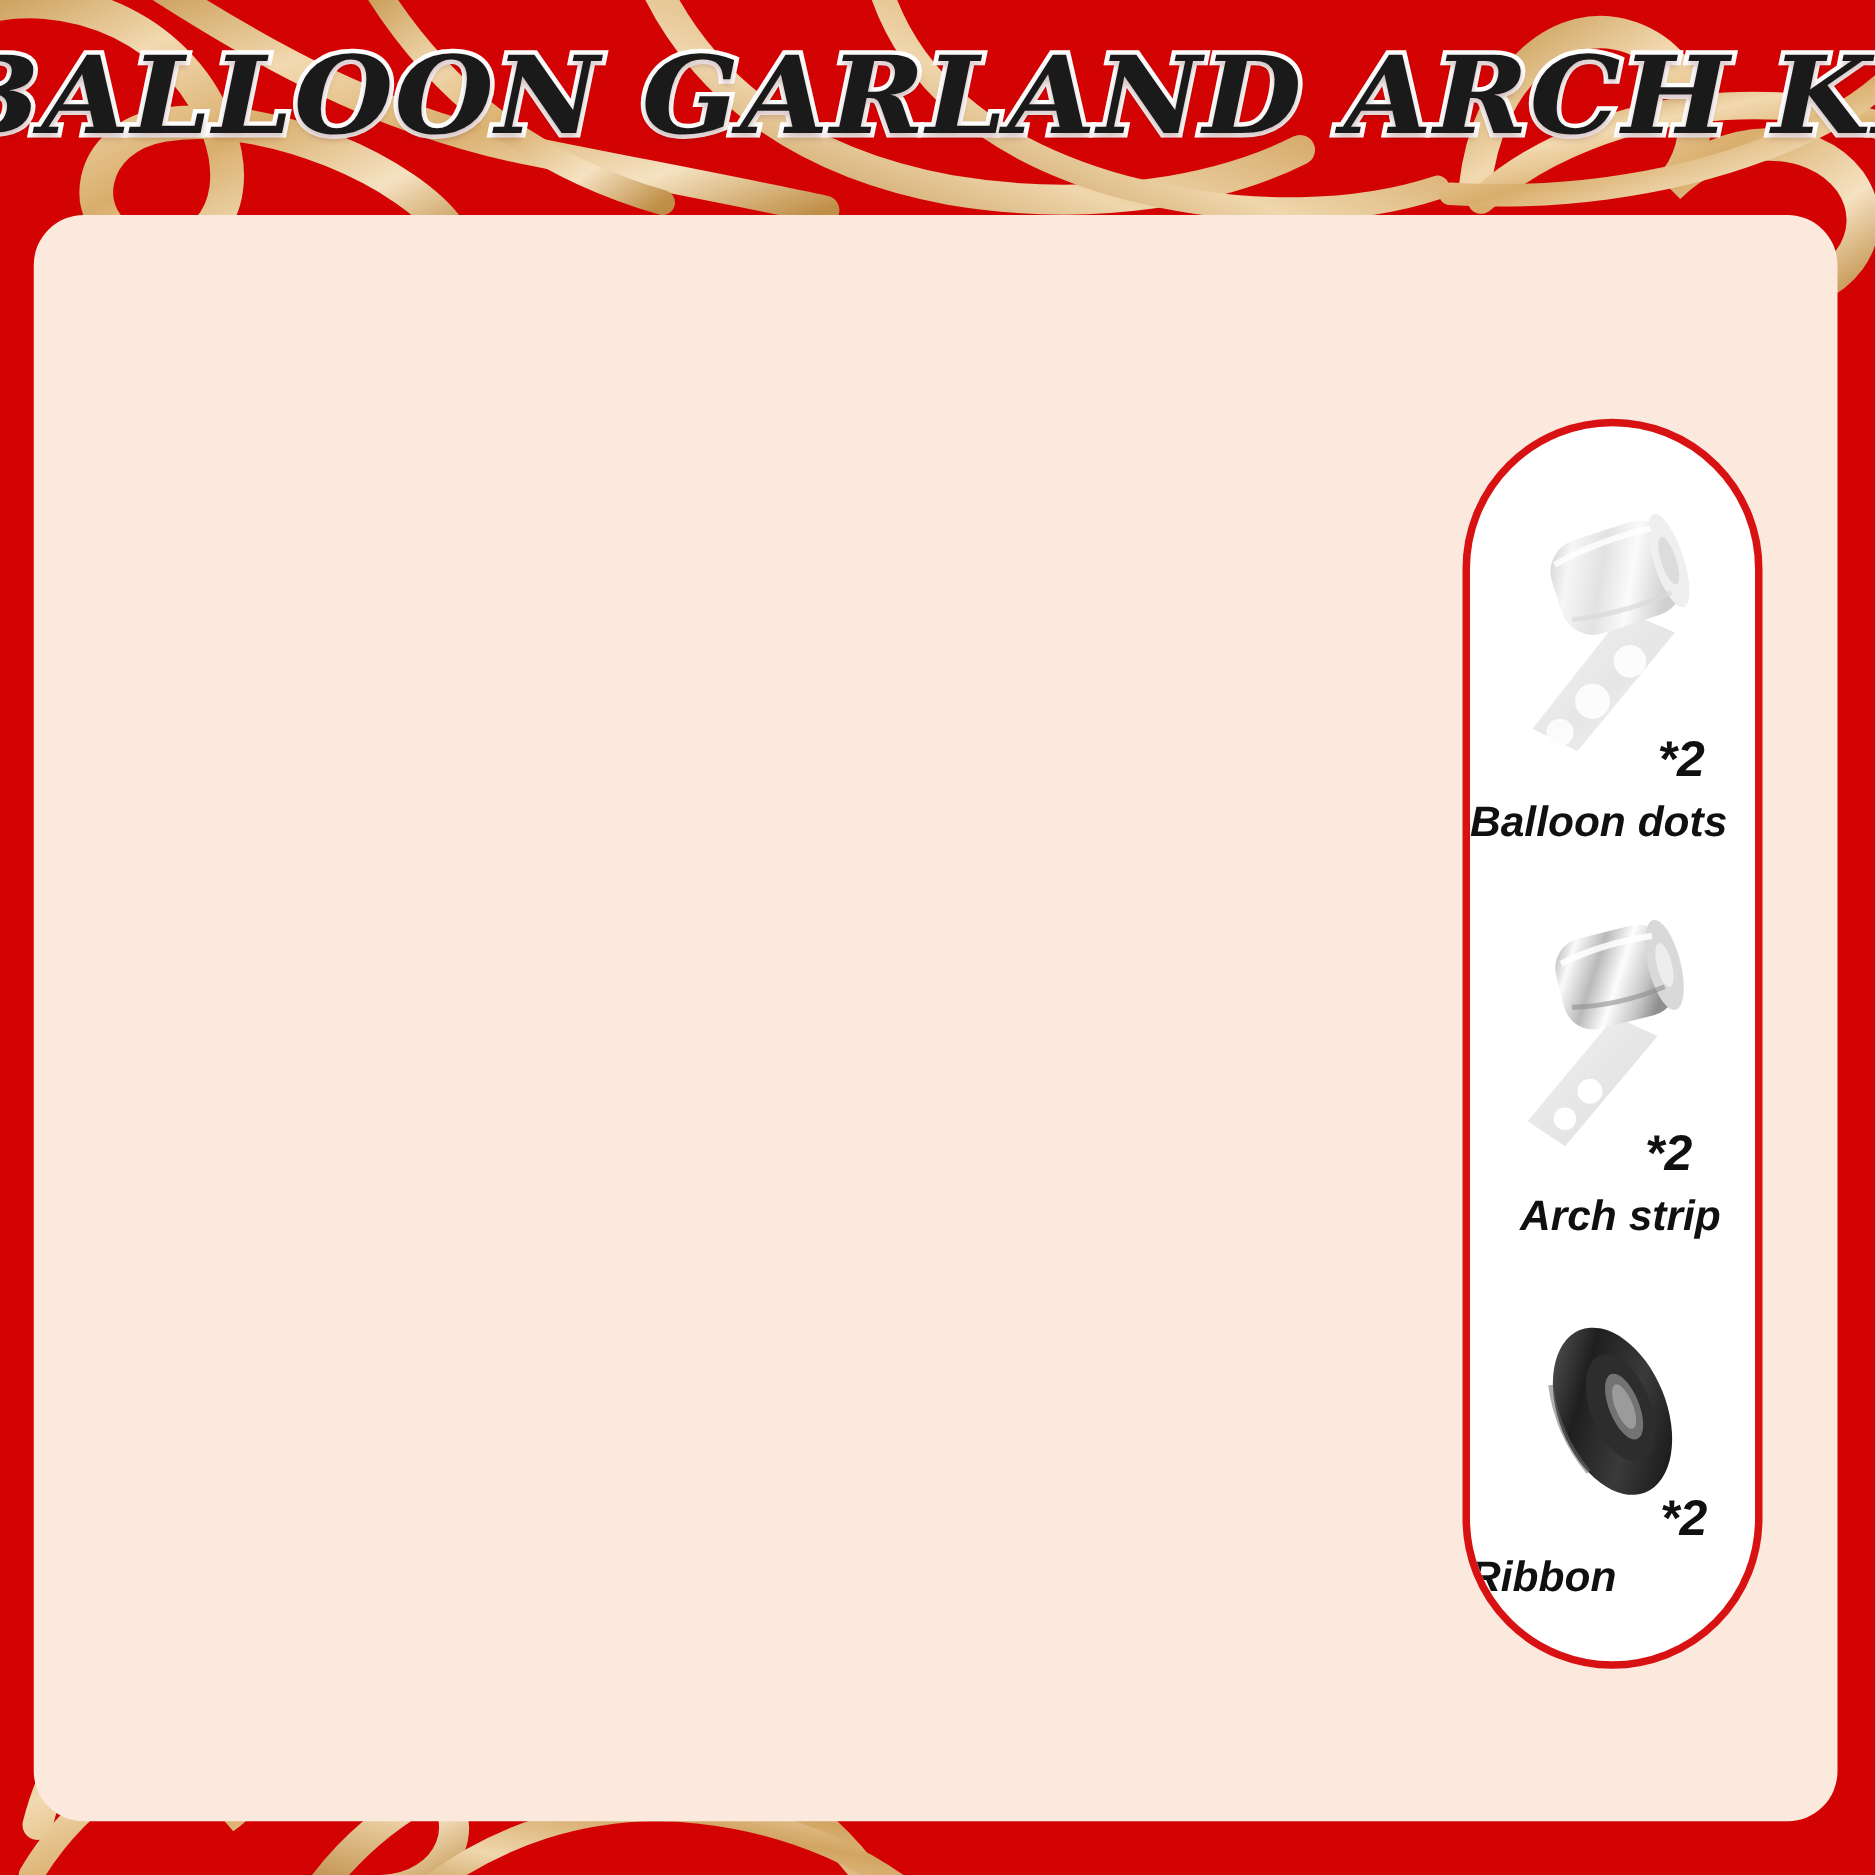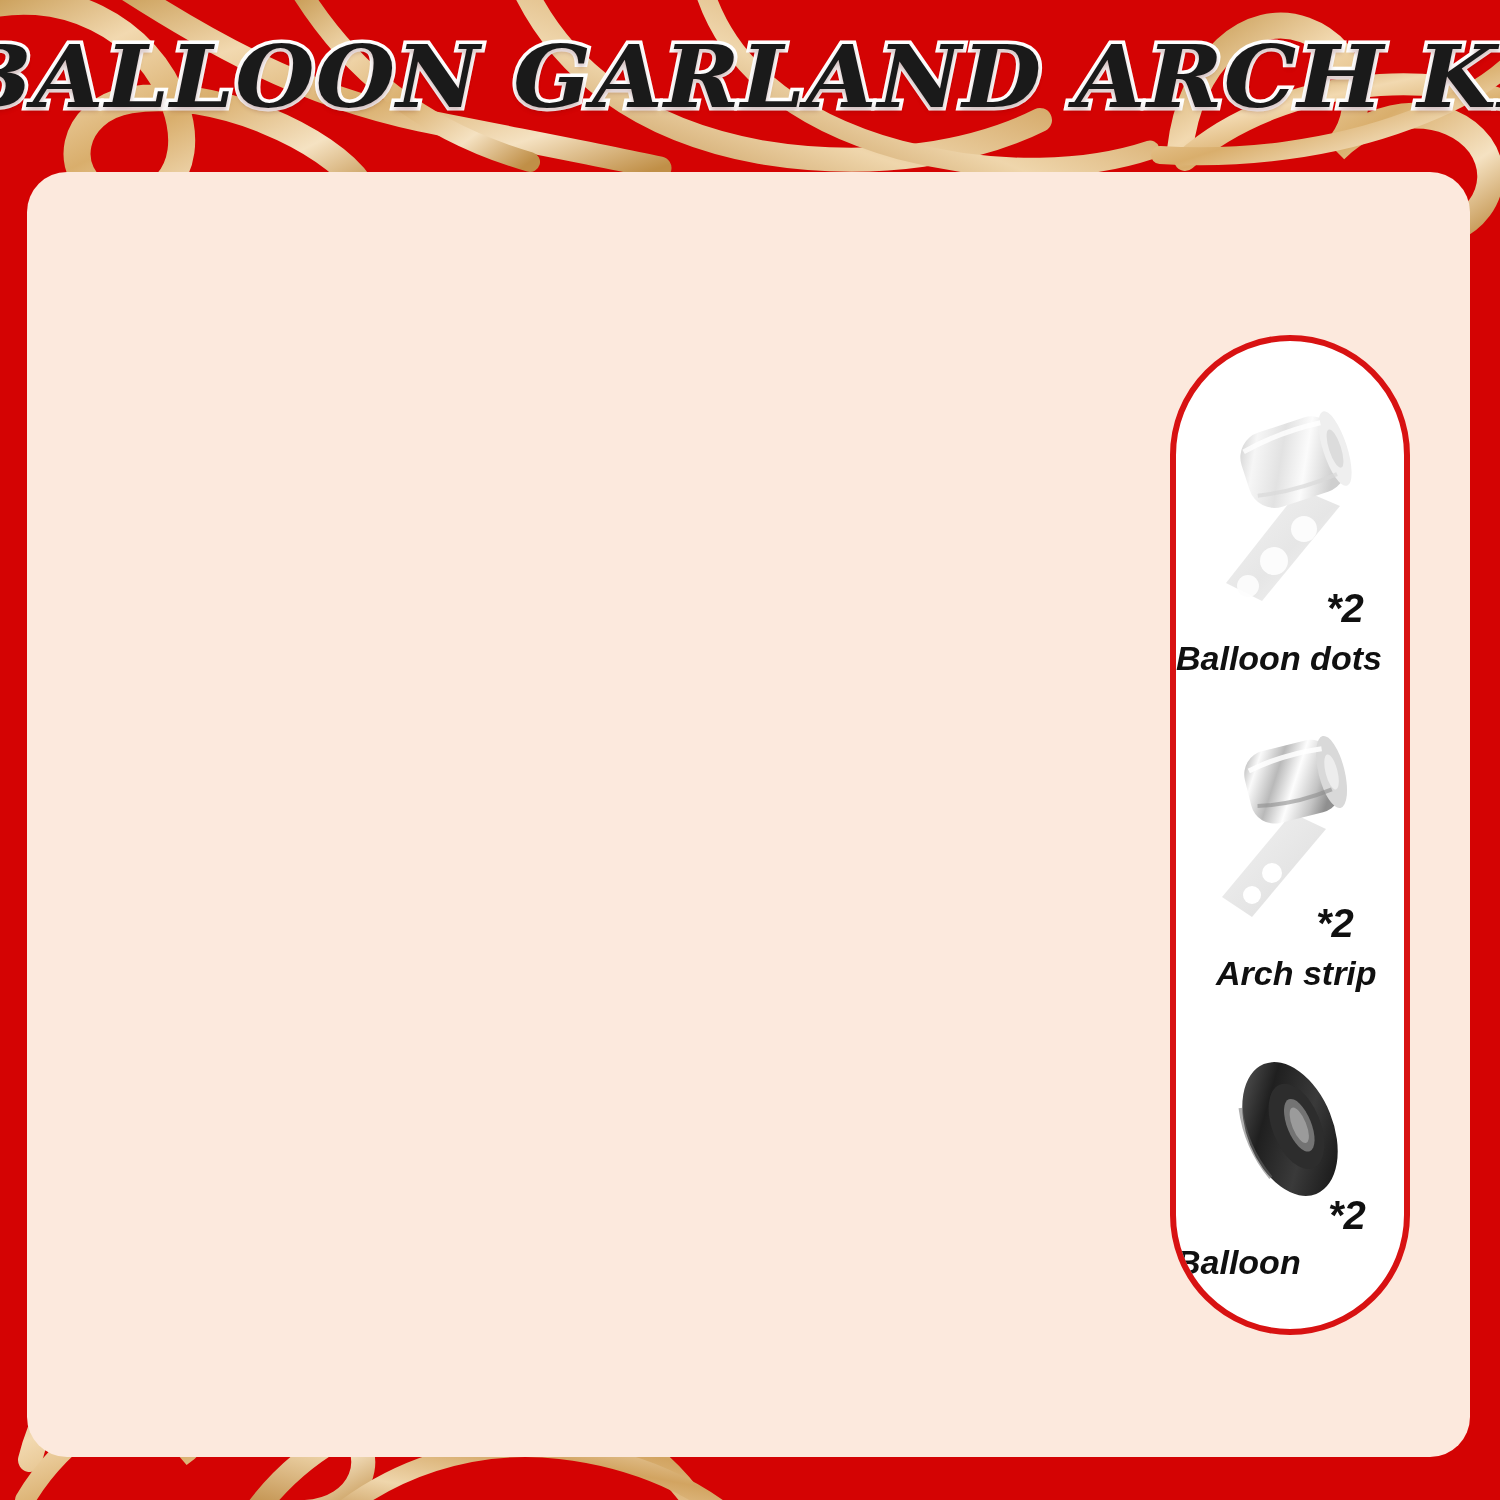--- a/index.html
+++ b/index.html
@@ -379,17 +379,17 @@
         </defs>
         <g transform="rotate(-22 90 88)">
           <ellipse cx="90" cy="88" rx="43" ry="70" fill="url(#spool)"></ellipse>
           <ellipse cx="97" cy="88" rx="24" ry="45" fill="#2d2d2d"></ellipse>
           <ellipse cx="100" cy="88" rx="12" ry="28" fill="#9a9a9a" opacity="0.65"></ellipse>
           <ellipse cx="100" cy="88" rx="7" ry="19" fill="#c4c4c4" opacity="0.5"></ellipse>
           <path d="M52 50 q-10 38 2 76" stroke="#6e6e6e" stroke-width="4" fill="none" opacity="0.55"></path>
         </g>
       </svg>
       <div class="acc-count" style="left:152px; top:162px;">*2</div>
-      <div class="acc-label" style="top:212px;">Balloon</div>
+      <div class="acc-label" style="top:212px;">Ribbon</div>
     </div>
 
   </div>
 </div>
 
 </body></html>

